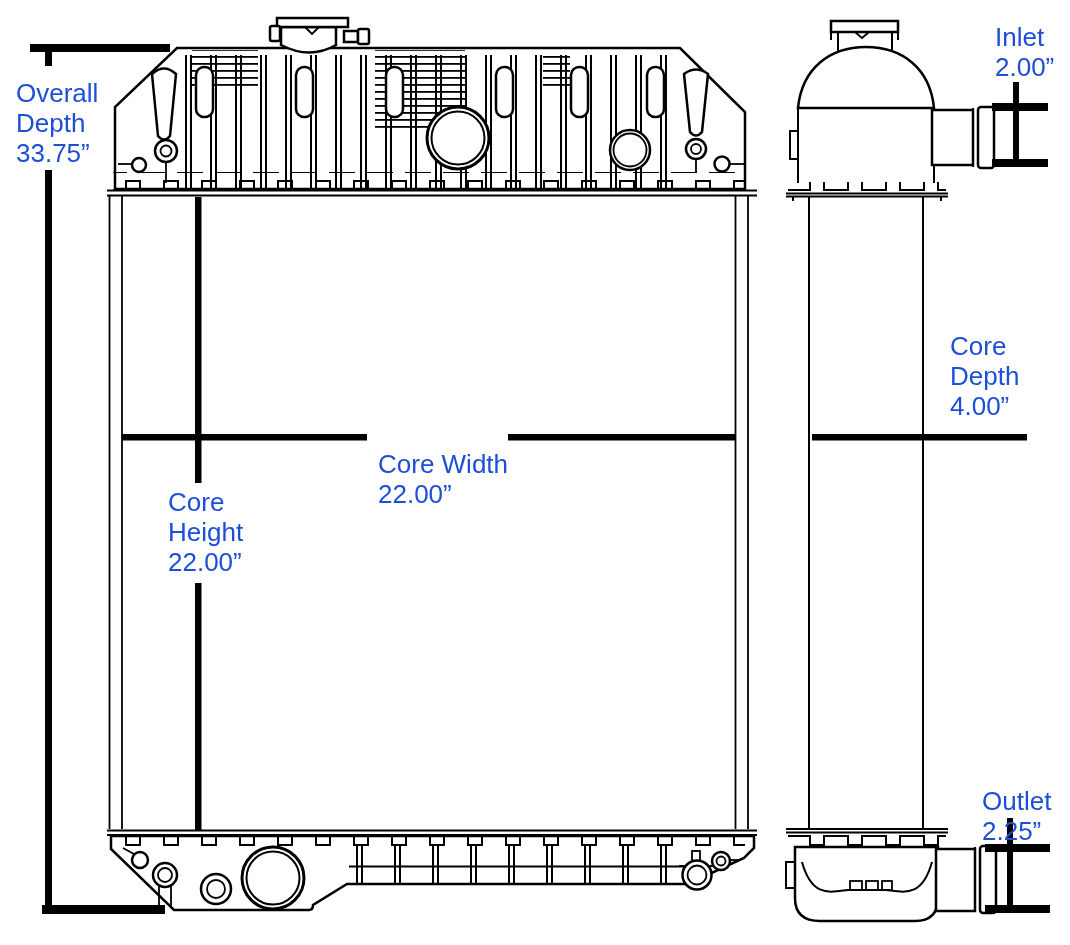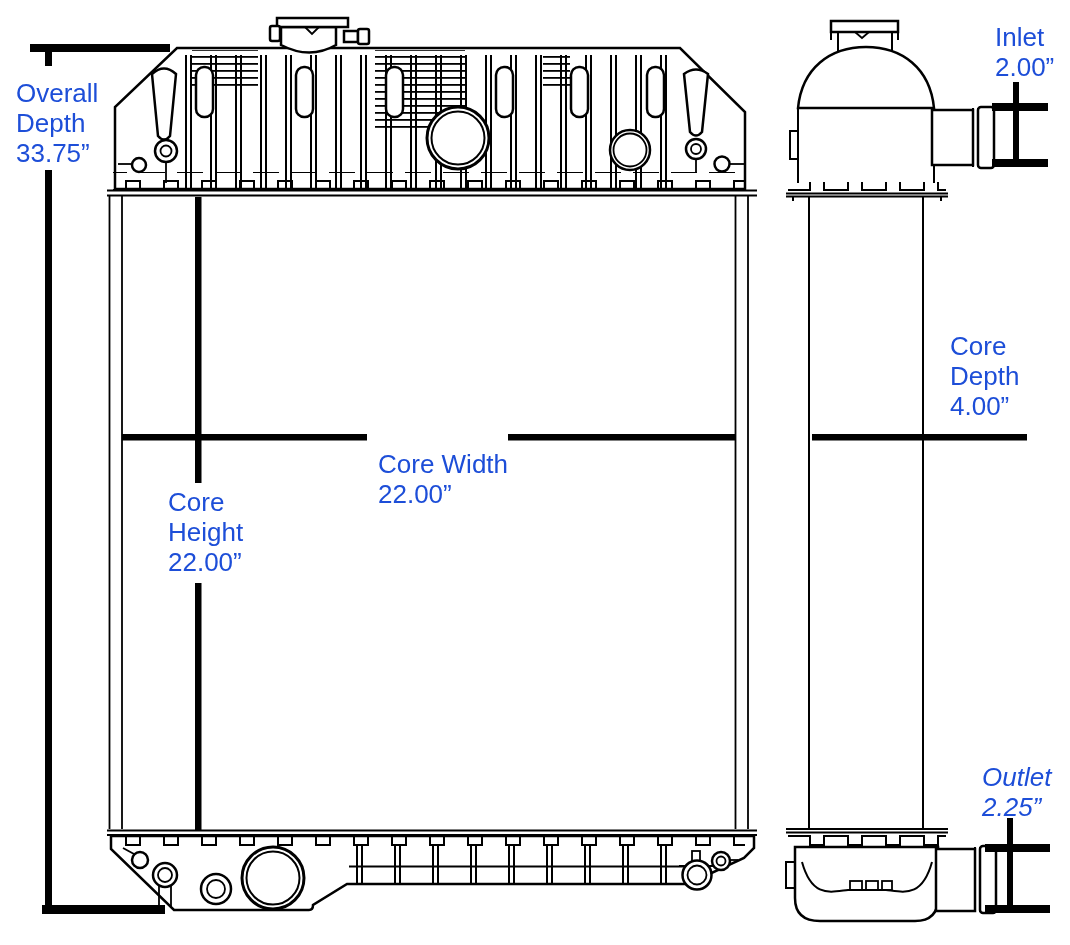--- a/index.html
+++ b/index.html
@@ -230,18 +230,18 @@
   <div class="dim-label" style="left:995px;top:22px;width:75px;">
     <span class="lbl">Inlet</span>
     <span class="val">2.00”</span>
   </div>
 
   <div class="dim-label" style="left:950px;top:331px;width:80px;">
     <span class="lbl">Core Depth</span>
     <span class="val">4.00”</span>
   </div>
 
-  <div class="dim-label" style="left:982px;top:762px;width:85px;font-style:italic;">
+  <div class="dim-label" style="left:982px;top:786px;width:85px;">
     <span class="lbl">Outlet</span>
     <span class="val">2.25”</span>
   </div>
 
 </div>
 
 </body></html>

